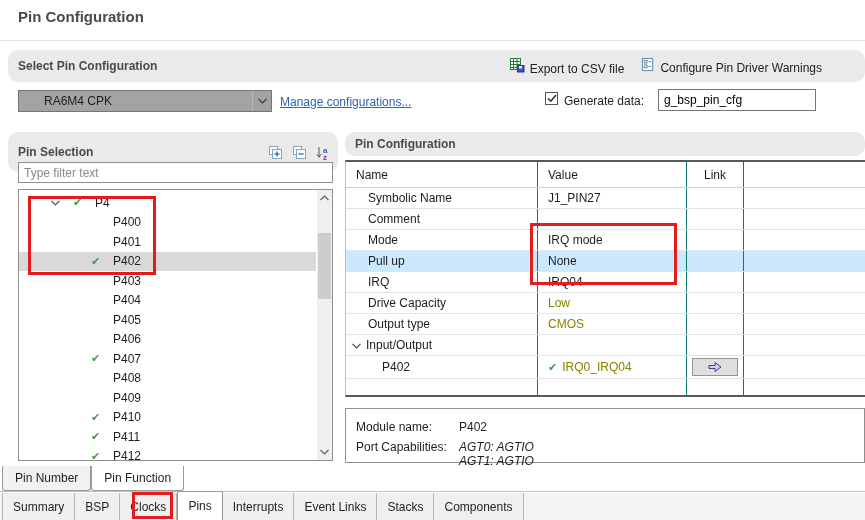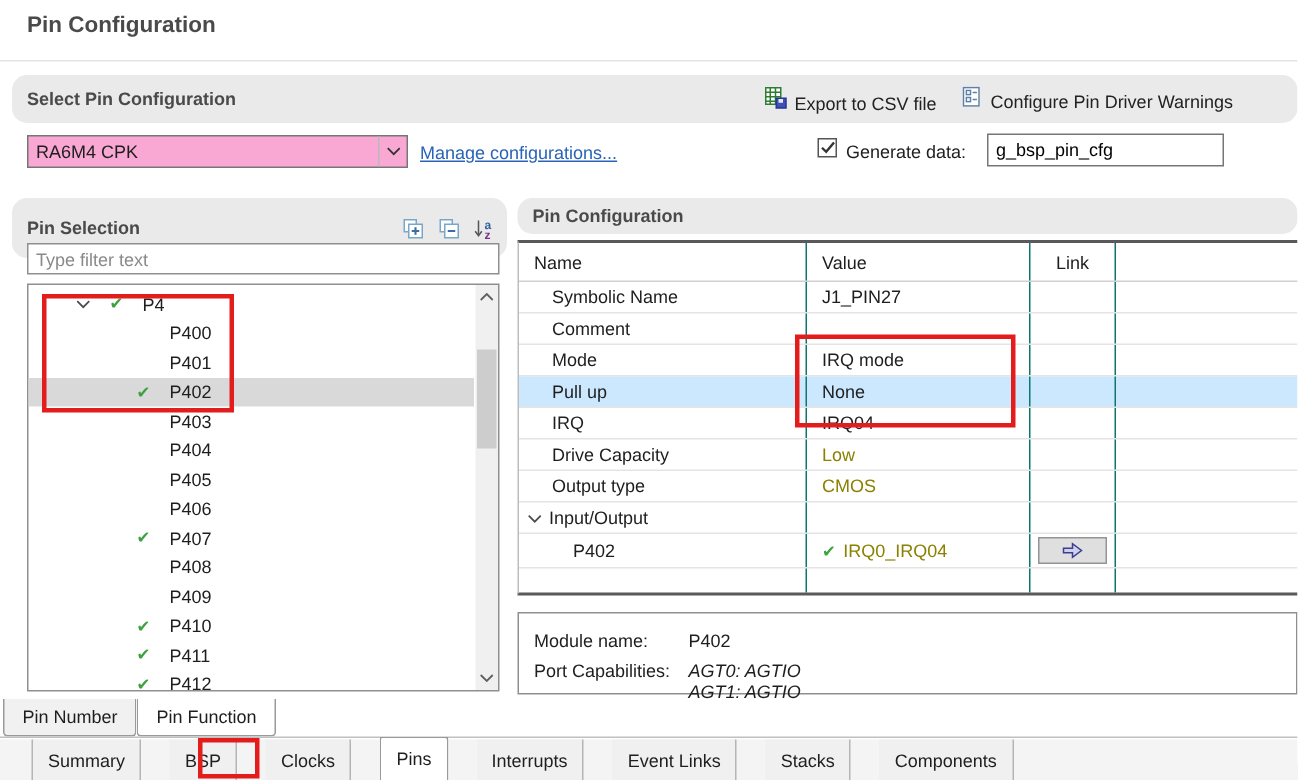--- a/index.html
+++ b/index.html
@@ -20,21 +20,21 @@
   .abs{position:absolute;}
   
   .page-title{left:18px;top:8px;font-size:15px;font-weight:bold;color:#4a4a4a;}
   .title-sep{left:0;top:40px;width:865px;height:1px;background:#e3e3e3;}
   .section-bar{background:var(--header-bar-bg);display:flex;align-items:center;border-radius:10px;}
   .select-bar{left:8px;top:50px;width:857px;height:32px;}
   .section-bar .bar-title{font-weight:bold;color:#4a4a4a;margin-left:10px;}
   .top-toolbar{position:absolute;right:43px;top:0;height:100%;display:flex;align-items:center;gap:16px;}
   .tool-btn{display:flex;align-items:flex-end;gap:5px;cursor:default;color:#222;}
   
-  .combo{left:18px;top:90px;width:254px;height:22px;border:1px solid #767676;background:#f9a8d4;display:flex;align-items:center;box-sizing:border-box;}
+  .combo{left:18px;top:90px;width:254px;height:22px;border:1px solid #767676;background:#a3a3a3;display:flex;align-items:center;box-sizing:border-box;padding-left:20px;}
   .combo .combo-text{padding-left:5px;flex:1;}
   .combo .combo-arrow{width:18px;height:100%;border-left:1px solid #b9b9b9;display:flex;align-items:center;justify-content:center;}
   .mng-link{left:280px;top:95px;color:var(--accent-link);text-decoration:underline;cursor:pointer;text-align:center;}
   .gen-box{left:545px;top:92px;width:13px;height:13px;border:1px solid #555;background:#fff;display:flex;align-items:center;justify-content:center;box-sizing:border-box;}
   .gen-label{left:564px;top:94px;}
   .gen-input{left:658px;top:89px;width:158px;height:22px;border:1px solid #767676;box-sizing:border-box;padding-left:5px;font-family:"Liberation Sans",sans-serif;font-size:12px;}
   
   .left-header{left:8px;top:132px;width:330px;height:40px;}
   .left-header .hdr-icons{position:absolute;right:6px;top:0;height:100%;display:flex;align-items:center;gap:7px;}
   .hdr-icons .icon-btn{width:17px;height:17px;display:flex;align-items:center;justify-content:center;}
@@ -77,21 +77,21 @@
   .module-box .mrow{position:absolute;left:10px;display:flex;}
   .module-box .mlabel{width:103px;}
   .m1{top:11px;}
   .m2{top:31px;}
   .mvals{display:flex;flex-direction:column;line-height:14px;font-style:italic;}
   
   .view-tabs{left:0;top:466px;width:865px;height:26px;border-bottom:1px solid #c0c0c0;box-sizing:border-box;display:flex;align-items:stretch;padding-left:2px;}
   .vtab{padding:0 12px;display:flex;align-items:center;border:1px solid #9a9a9a;border-top:none;background:#f1f1f1;border-radius:0 0 3px 3px;}
   .vtab.active{background:#fff;}
   .editor-tabs{left:0;top:493px;width:865px;height:27px;background:#f4f4f4;display:flex;align-items:stretch;padding-left:2px;box-sizing:border-box;}
-  .etab{padding:1px 10px;display:flex;align-items:center;border-right:1px solid #b5b5b5;background:#f0f0f0;color:#1e1e1e;margin-left:19px;}
+  .etab{padding:1px 10px;display:flex;align-items:center;border-right:1px solid #b5b5b5;background:#f0f0f0;color:#1e1e1e;}
   .etab:first-child{border-left:1px solid #b5b5b5;}
   .etab.active{background:#fff;border:1px solid #9a9a9a;border-bottom:none;margin-top:-2px;border-radius:2px 2px 0 0;position:relative;z-index:1;}
   
   .red-rect{border:3px solid var(--highlight-red);box-sizing:border-box;pointer-events:none;z-index:5;}
   .rr-tree{left:28px;top:196px;width:128px;height:79px;}
   .rr-values{left:530px;top:223px;width:147px;height:62px;}
   .rr-pins{left:132px;top:492px;width:41px;height:27px;}
 </style>
 </head>
 <body>

